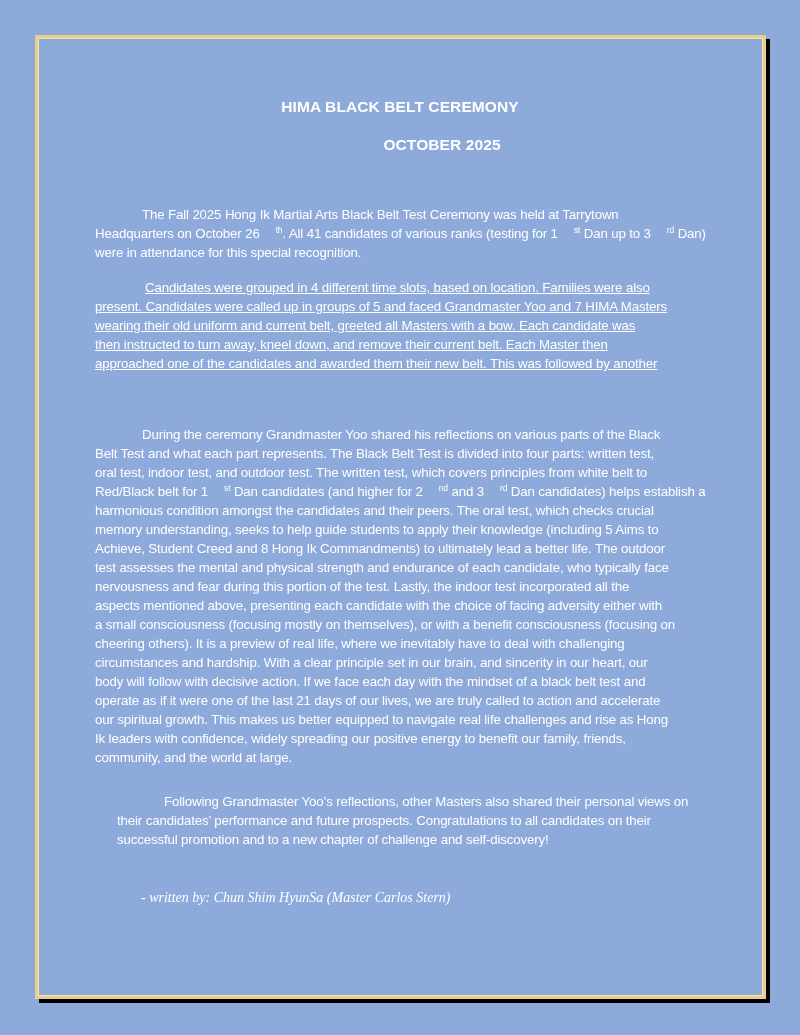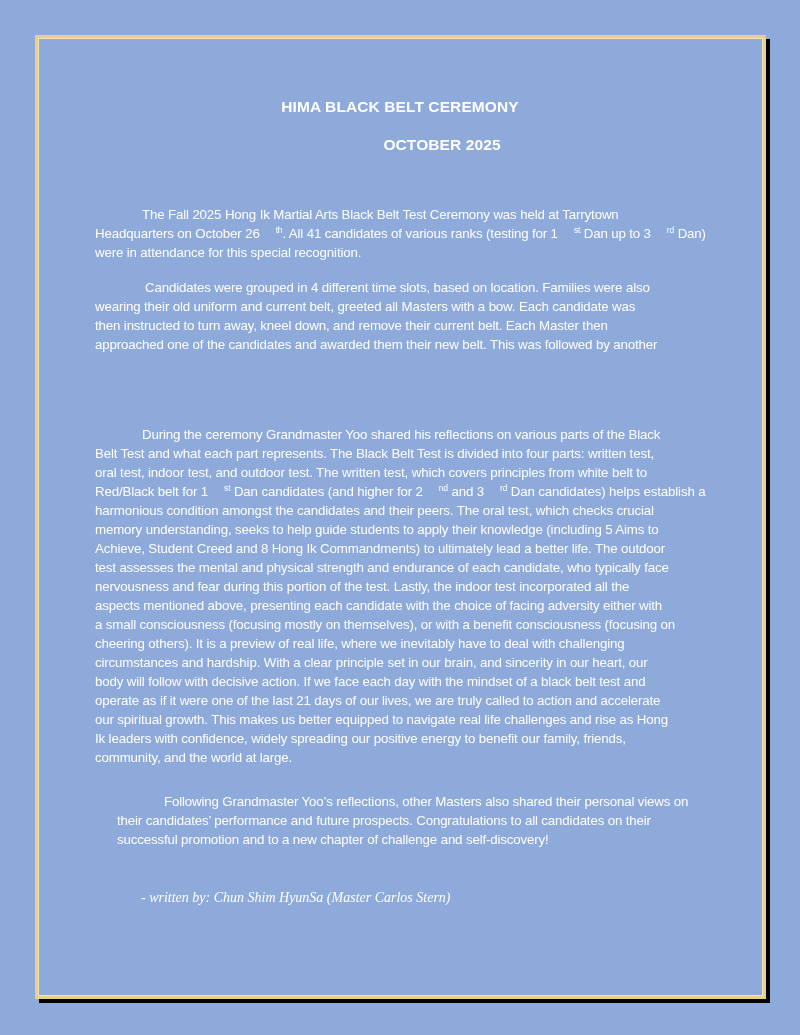--- a/index.html
+++ b/index.html
@@ -40,21 +40,21 @@
     left: 95px; width: 620px;
     font-size: 13.3px;
     line-height: 19px;
     letter-spacing: -0.15px;
   }
   .line { white-space: nowrap; display: block; }
   .indent { padding-left: 47px; }
   .indent-2 { padding-left: 50px; }
   sup { font-size: 8.5px; line-height: 0; vertical-align: super; padding-left: 16px; }
   #p1 { top: 205px; }
-  #p2 { top: 278px; }
+  #p2 { top: 278px; text-decoration: underline; }
   #p3 { top: 425px; }
   #p4 { top: 792px; margin-left: 22px; }
   .signature {
     position: absolute;
     left: 141px; top: 890px;
     font-family: "Liberation Serif", serif;
     font-style: italic;
     font-size: 14px;
   }
 </style>
@@ -67,20 +67,21 @@
 <div class="title title-1">HIMA BLACK BELT CEREMONY</div>
 <div class="title title-2">OCTOBER 2025</div>
 
 <div class="body-text" id="p1">
     <span class="line indent">The Fall 2025 Hong Ik Martial Arts Black Belt Test Ceremony was held at Tarrytown</span>
     <span class="line">Headquarters on October 26<sup>th</sup>. All 41 candidates of various ranks (testing for 1<sup>st</sup> Dan up to 3<sup>rd</sup> Dan)</span>
     <span class="line">were in attendance for this special recognition.</span>
   </div>
 <div class="body-text" id="p2">
     <span class="line indent-2">Candidates were grouped in 4 different time slots, based on location. Families were also</span>
+    <span class="line">present. Candidates were called up in groups of 5 and faced Grandmaster Yoo and 7 HIMA Masters</span>
     <span class="line">wearing their old uniform and current belt, greeted all Masters with a bow. Each candidate was</span>
     <span class="line">then instructed to turn away, kneel down, and remove their current belt. Each Master then</span>
     <span class="line">approached one of the candidates and awarded them their new belt. This was followed by another</span>
   </div>
 <div class="body-text" id="p3">
     <span class="line indent">During the ceremony Grandmaster Yoo shared his reflections on various parts of the Black</span>
     <span class="line">Belt Test and what each part represents. The Black Belt Test is divided into four parts: written test,</span>
     <span class="line">oral test, indoor test, and outdoor test. The written test, which covers principles from white belt to</span>
     <span class="line">Red/Black belt for 1<sup>st</sup> Dan candidates (and higher for 2<sup>nd</sup> and 3<sup>rd</sup> Dan candidates) helps establish a</span>
     <span class="line">harmonious condition amongst the candidates and their peers. The oral test, which checks crucial</span>

